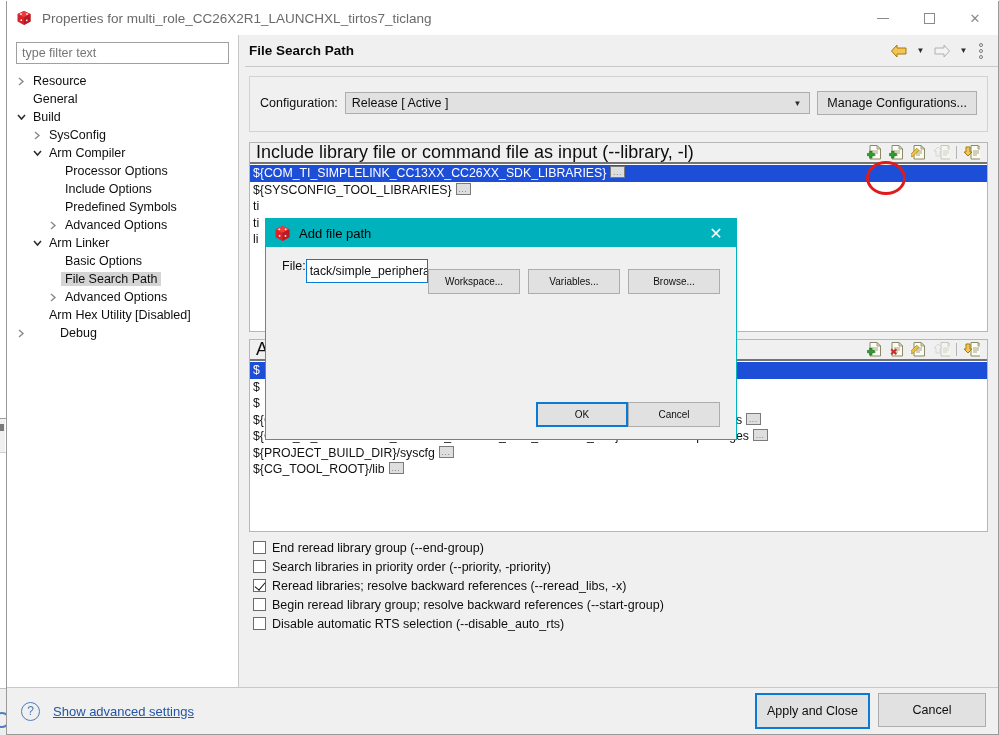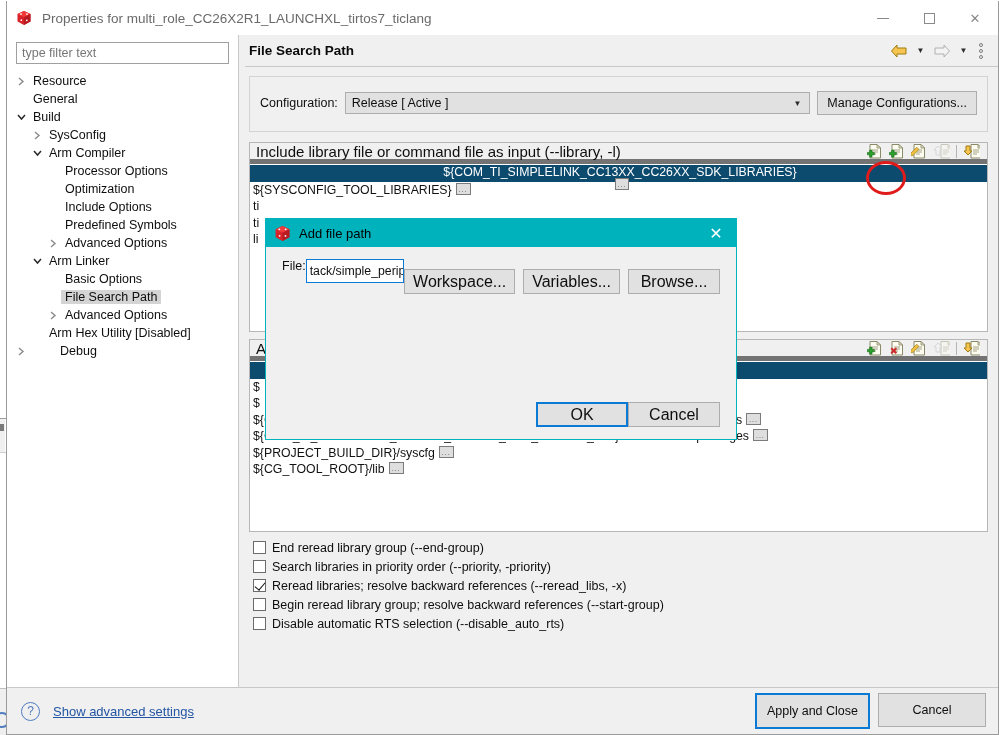--- a/index.html
+++ b/index.html
@@ -151,36 +151,36 @@
   
   .list-panel {
     border:1px solid #b6b6b6;
     background:#ffffff;
     display:flex; flex-direction:column;
     min-height:0;
   }
   .list-header {
     height: 21px; flex:none;
     background:#f0f0f0;
-    border-bottom:5px solid #737373;
+    border-bottom:2px solid #737373;
     display:flex; align-items:center;
     padding: 0 2px 0 6px;
-    font-size: 15px; color:#0e0e0e;
+    font-size: 18px; color:#0e0e0e;
     position:relative;
   }
   .list-toolbar { margin-left:auto; display:flex; align-items:center; gap:3px; padding-right:4px; }
   .tbtn { width:19px; height:17px; display:flex; align-items:center; justify-content:center; }
   .tbsep { width:1px; height:13px; background:#b4b4b4; margin: 0 2px; }
   .list-body { flex:1; min-height:0; overflow:hidden; padding-top:1px; background:#fff; }
   .lrow {
     height: 16.5px; display:flex; align-items:center;
     font-size: 12.3px; color:#111; white-space:nowrap;
     padding-left: 3px;
   }
-  .lrow.sel { background:#0c4a6e; color:#ffffff;flex-direction:column; }
+  .lrow.sel { background:#1d4ed8; color:#ffffff; }
   .lrow .badge {
     display:inline-block; margin-left:4px;
     border:1px solid #7b7b7b; background:#dedede;
     color:#4a4a4a; font-size:7px; line-height:7px;
     padding: 2px 2px 1px 2px; letter-spacing:1px;
     position:relative; top:-1px;
   }
 
   
   .checks { flex:none; padding: 6px 0 4px 4px; }
@@ -249,21 +249,21 @@
   .dlg-flabel { font-size:12.5px; color:#0e0e0e; margin-bottom:6px; }
   .dlg-input {
     height:24px; border:1px solid #0a7ad4; background:#ffffff;
     display:flex; align-items:center; padding-left:3px;
     font-size:12.3px; color:#111; white-space:nowrap; overflow:hidden;
   }
   .dlg-brow { display:flex; justify-content:flex-end; gap:8px; margin-top:10px; }
   .dbtn {
     height:25px; min-width:92px; padding:0 8px;
     background:#e1e1e1; border:1px solid #adadad;
-    font-size:16px; color:#0e0e0e;
+    font-size:10px; color:#0e0e0e;
     display:flex; align-items:center; justify-content:center;
   }
   .dlg-foot { position:absolute; left:16px; right:16px; bottom:12px; display:flex; justify-content:flex-end; gap:0; }
   .dbtn.primary { border:2px solid #0a7ad4; }
 
   
   #annot-circle {
     position:absolute;
     left: 866px; top: 161px;
     width: 40px; height: 34px;
@@ -351,24 +351,20 @@
             <span class="twist">
               <svg width="9" height="8" viewBox="0 0 9 8">
                 <path d="M1 2 L4.5 6 L8 2" fill="none" stroke="#2b2b2b" stroke-width="1.5"></path>
               </svg>
             </span>
             <span class="tlabel">Arm Compiler</span>
           </div>
           <div class="tree-item" style="padding-left: 38px;">
             <span class="twist"></span>
             <span class="tlabel">Processor Options</span>
-          </div>
-          <div class="tree-item" style="padding-left: 38px;">
-            <span class="twist"></span>
-            <span class="tlabel">Optimization</span>
           </div>
           <div class="tree-item" style="padding-left: 38px;">
             <span class="twist"></span>
             <span class="tlabel">Include Options</span>
           </div>
           <div class="tree-item" style="padding-left: 38px;">
             <span class="twist"></span>
             <span class="tlabel">Predefined Symbols</span>
           </div>
           <div class="tree-item" style="padding-left: 38px;">

